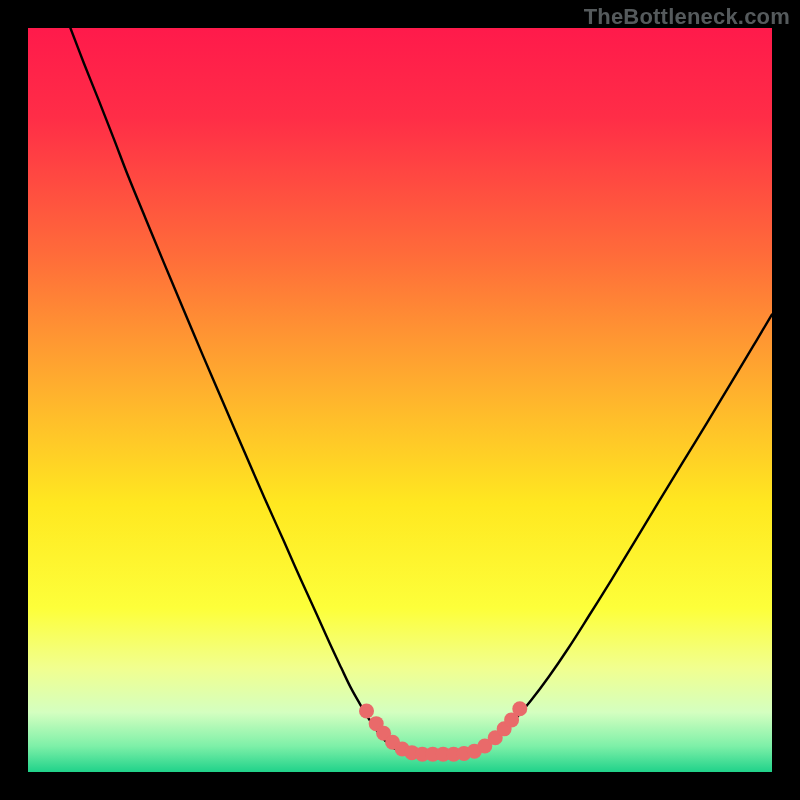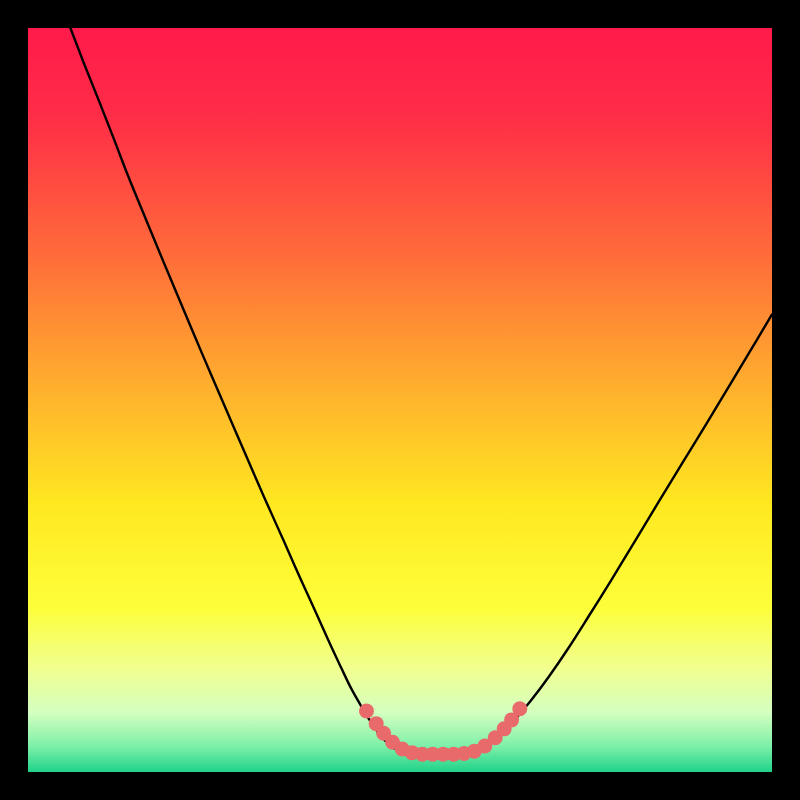--- a/index.html
+++ b/index.html
@@ -79,13 +79,14 @@
           <circle cx="435.984" cy="725.4" r="7.5" fill="#e96a6a"></circle>
           <circle cx="446.4" cy="723.168" r="7.5" fill="#e96a6a"></circle>
           <circle cx="456.816" cy="717.96" r="7.5" fill="#e96a6a"></circle>
           <circle cx="467.232" cy="709.776" r="7.5" fill="#e96a6a"></circle>
           <circle cx="476.16" cy="700.848" r="7.5" fill="#e96a6a"></circle>
           <circle cx="483.6" cy="691.92" r="7.5" fill="#e96a6a"></circle>
           <circle cx="491.78400000000005" cy="680.76" r="7.5" fill="#e96a6a"></circle>
         </g>
     </svg>
   </div>
+  <div class="watermark">TheBottleneck.com</div>
 </div>
 
 </body></html>

